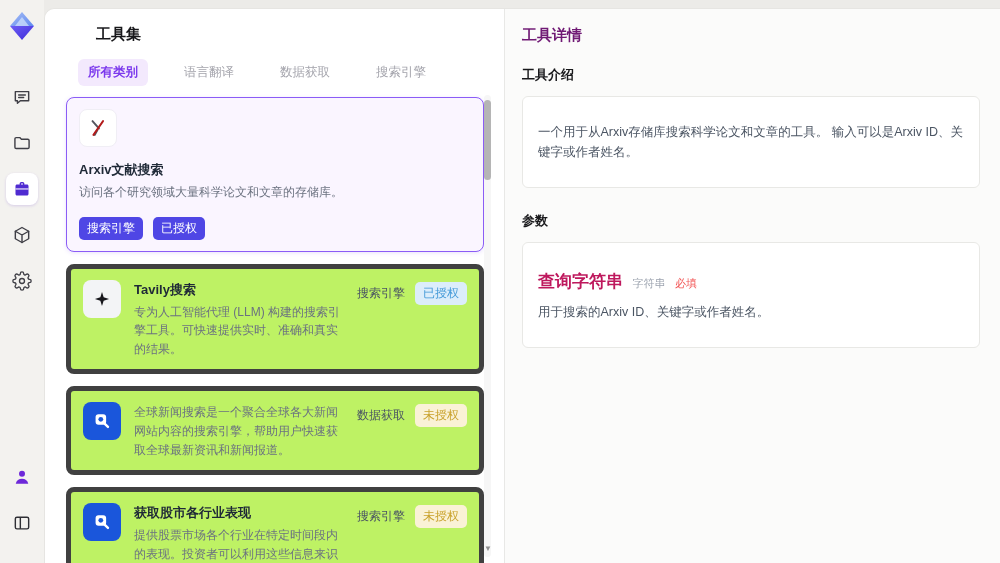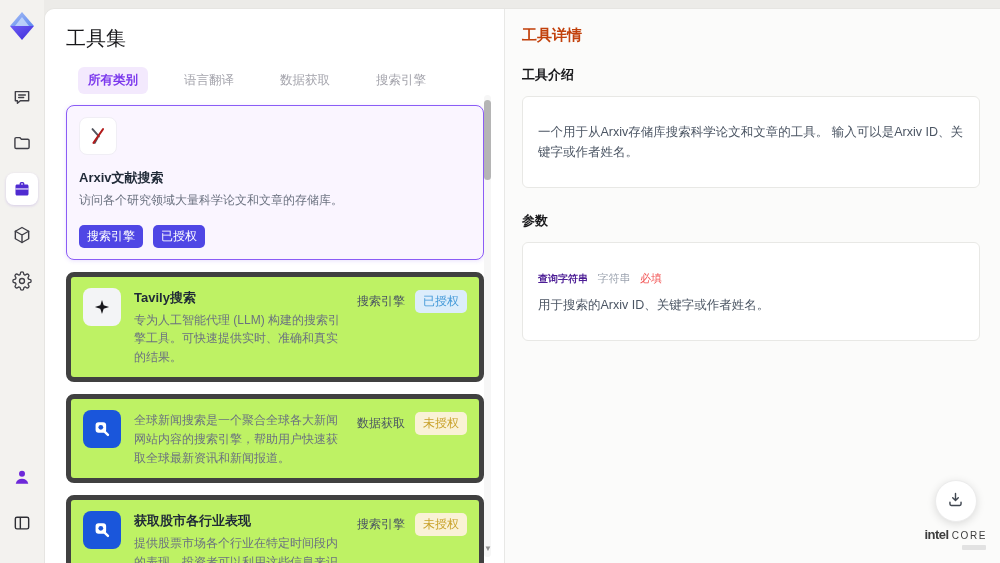--- a/index.html
+++ b/index.html
@@ -18,21 +18,21 @@
   .rail-btn.active { background:#ffffff; box-shadow:0 1px 3px rgba(90,40,200,.18); }
   .rail-spacer { flex:1; }
 
   
   .main { position:absolute; left:44px; top:8px; right:0; bottom:0; background:#ffffff;
           border-top-left-radius:10px; border-top:1px solid #e6e5e2; border-left:1px solid #e6e5e2;
           display:flex; overflow:hidden; }
 
   
   .list-pane { width:459px; flex:none; position:relative; padding:16px 28px 0 21px; }
-  .page-title { font-size:20px; font-weight:400; color:#18181b; margin-bottom:15px; }
+  .page-title { font-size:15px; font-weight:700; color:#18181b; margin-bottom:15px;margin-left:30px; }
   .tabs { display:flex; align-items:center; gap:14px; margin-bottom:11px; }
   .tab { font-size:12.5px; color:#a4a4ac; padding:5px 10px; border-radius:6px; white-space:nowrap; cursor:pointer;margin-left:12px; }
   .tab.active { background:#f3e9fd; color:#7c3aed; font-weight:700; }
 
   .tool-card { display:flex; gap:13px; width:418px; padding:11px 12px; border:5px solid #404040;
                border-radius:8px; background:#bef264; margin-bottom:12px; cursor:pointer; }
   .tool-card.selected { border:1.5px solid #8b5cf6; background:#faf5ff; box-shadow:0 1px 4px rgba(139,92,246,.18);flex-direction:column; }
   .tool-icon { width:38px; height:38px; border-radius:8px; flex:none;
                display:flex; align-items:center; justify-content:center; }
   .tool-icon.white { background:#ffffff; border:1px solid #f0eef5; }
@@ -47,26 +47,26 @@
   .badge.blue-soft { background:#dcedfb; color:#4399d8; }
   .badge.yellow-soft { background:#faf2d6; color:#c9a22c; }
   .cat-text { font-size:12px; color:#4b5563; white-space:nowrap; padding-top:3px; }
 
   .vscroll { position:absolute; top:86px; bottom:6px; right:13px; width:7px; background:#f6f6f6; border-radius:4px; }
   .vscroll .thumb { position:absolute; top:5px; left:0; width:7px; height:80px; background:#b5b5b5; border-radius:4px; cursor:pointer; }
   .vscroll .arrow { position:absolute; bottom:4px; left:0; width:7px; text-align:center; font-size:8px; color:#8f8f8f; cursor:pointer; }
 
   
   .detail-pane { flex:1; background:#fbfbfa; border-left:1px solid #e8e8e6; padding:17px 20px 0 17px; }
-  .detail-title { font-size:15px; font-weight:700; color:#c2410c; margin-bottom:21px; }
+  .detail-title { font-size:15px; font-weight:700; color:#701a75; margin-bottom:21px; }
   .section-h { font-size:13px; font-weight:700; color:#18181b; margin-bottom:12px; }
   .detail-card { background:#fff; border:1px solid #e8e8e5; border-radius:6px; padding:25px 15px;
                  font-size:12.5px; color:#4b5563; line-height:1.6; margin-bottom:24px; }
   .param-head { margin-bottom:7px; }
-  .param-name { font-size:10px; font-weight:700; color:#4c1d95; }
+  .param-name { font-size:17px; font-weight:700; color:#be185d; }
   .param-type { font-size:11px; color:#9ca3af; margin-left:6px; }
   .param-required { font-size:11px; color:#f25555; margin-left:6px; }
   .param-desc { font-size:12.5px; color:#4b5563; }
 
   
   .fab-col { position:absolute; right:13px; bottom:13px; display:flex; flex-direction:column; align-items:center; gap:3px; z-index:5; }
   .fab { width:42px; height:42px; border-radius:50%; background:#fff; border:1px solid #ececec;
          box-shadow:0 2px 8px rgba(0,0,0,.13); display:flex; align-items:center; justify-content:center; cursor:pointer; }
   .intel-logo { text-align:right; line-height:1.1; }
   .intel-logo .row { color:#3d3d3d; }
@@ -284,30 +284,14 @@
         <div class="param-head">
           <span class="param-name">查询字符串</span>
           <span class="param-type">字符串</span>
           <span class="param-required">必填</span>
         </div>
         <div class="param-desc">用于搜索的Arxiv ID、关键字或作者姓名。</div>
       </div>
     </section>
   </main>
 
-  <div class="fab-col">
-    <div class="fab">
-      <span>
-        <svg width="19" height="19" viewBox="0 0 24 24" fill="none" stroke="#3f4650" stroke-width="1.8" stroke-linecap="round" stroke-linejoin="round">
-          <path d="M12 4.5v8.5M8.5 9.8 12 13.3l3.5-3.5"></path>
-          <path d="M5 15.5v2.3A1.7 1.7 0 0 0 6.7 19.5h10.6a1.7 1.7 0 0 0 1.7-1.7v-2.3"></path>
-        </svg>
-      </span>
-    </div>
-    <div class="intel-logo">
-      <div class="row">
-        <span class="intel-word">intel</span><span class="core-word">CORE</span>
-      </div>
-      <div class="ultra-bar"></div>
-    </div>
-  </div>
 
 </div>
 
 </body></html>

